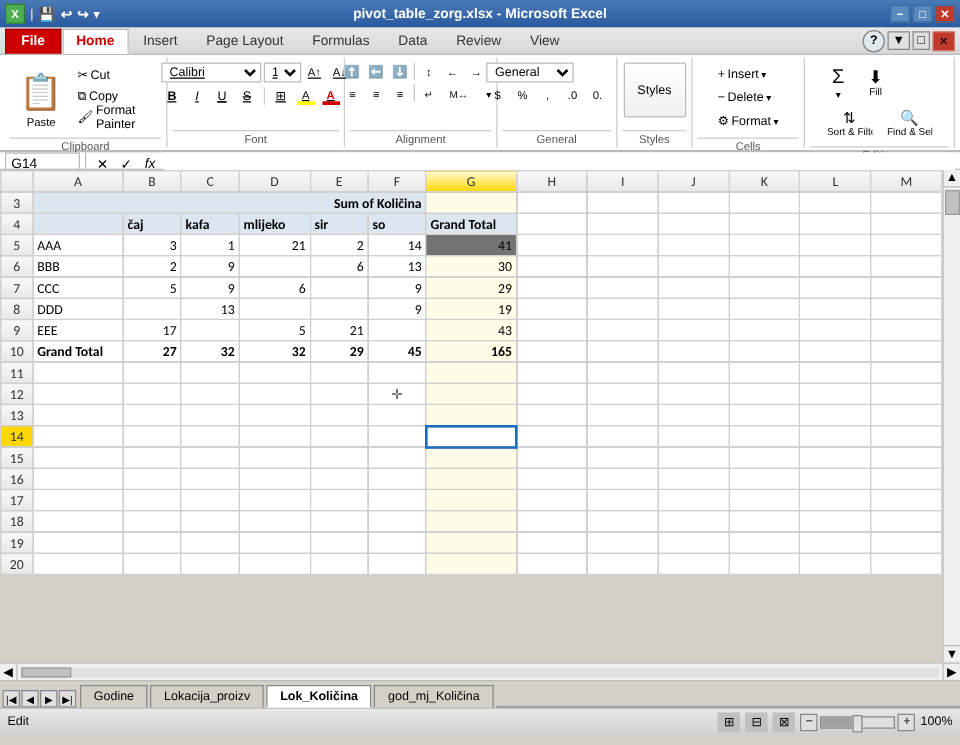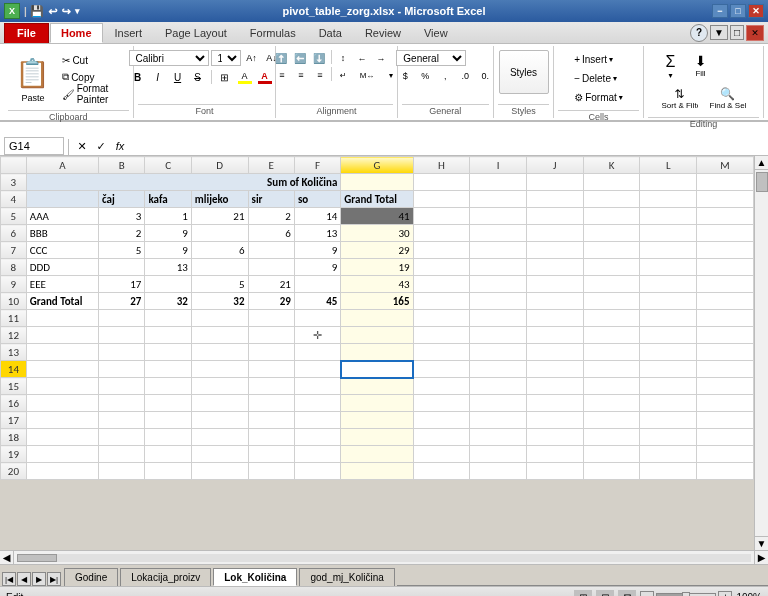--- a/index.html
+++ b/index.html
@@ -113,41 +113,41 @@
       display: flex; flex-direction: column; align-items: center;
       cursor: pointer; padding: 2px;
       border: 1px solid transparent; border-radius: 2px;
     }
     .paste-icon { width: 40px; height: 40px; display: flex; align-items: center; justify-content: center; font-size: 28px; }
     .paste-label { font-size: 9px; }
     .small-btns { display: flex; flex-direction: column; gap: 1px; margin-top: 2px; }
 
     
     .font-group { min-width: 120px; }
-    .font-row { display: flex; align-items: center; gap: 2px; margin-bottom: 2px; }
+    .font-row { display: flex; align-items: center; gap: 2px; margin-bottom: 2px; text-decoration: underline; }
     .font-select {
       border: 1px solid #bbb; background: white; font-size: 10px;
       padding: 0 2px; height: 16px; cursor: pointer;
     }
     .font-name-select { width: 80px; }
     .font-size-select { width: 30px; }
     .format-btn {
       width: 18px; height: 16px; border: 1px solid transparent;
       display: flex; align-items: center; justify-content: center;
       cursor: pointer; font-size: 10px; border-radius: 1px;
     }
     .format-btn.bold { font-weight: bold; }
     .format-btn.italic { font-style: italic; }
     .format-btn.underline { text-decoration: underline; }
 
     
     .align-group { min-width: 90px; }
 
     
-    .number-group { min-width: 80px; }
+    .number-group { min-width: 80px; align-items: flex-end; }
     .number-select { width: 70px; border: 1px solid #bbb; background: white; font-size: 10px; padding: 0 2px; height: 16px; cursor: pointer; }
 
     
     .styles-group { min-width: 60px; }
     .styles-btn {
       width: 50px; height: 44px;
       border: 1px solid #bbb; background: linear-gradient(to bottom, #fff, #f0f0f0);
       display: flex; align-items: center; justify-content: center;
       cursor: pointer; font-size: 10px; border-radius: 2px;
     }
@@ -160,25 +160,25 @@
       border: 1px solid transparent; border-radius: 2px; font-size: 10px;
       height: 18px;
     }
     .cells-btn-arrow { font-size: 8px; }
 
     
     .editing-group { min-width: 120px; }
 
     
     .formula-bar {
-      height: 34px;
+      height: 14px;
       background: white;
       border-bottom: 1px solid #bbb;
       display: flex;
-      align-items: flex-end;
+      align-items: flex-start;
       gap: 2px;
       padding: 0 4px;
     }
     .cell-ref-box {
       width: 60px; height: 18px;
       border: 1px solid #bbb;
       font-size: 11px;
       padding: 0 4px;
       display: flex; align-items: center;
     }

